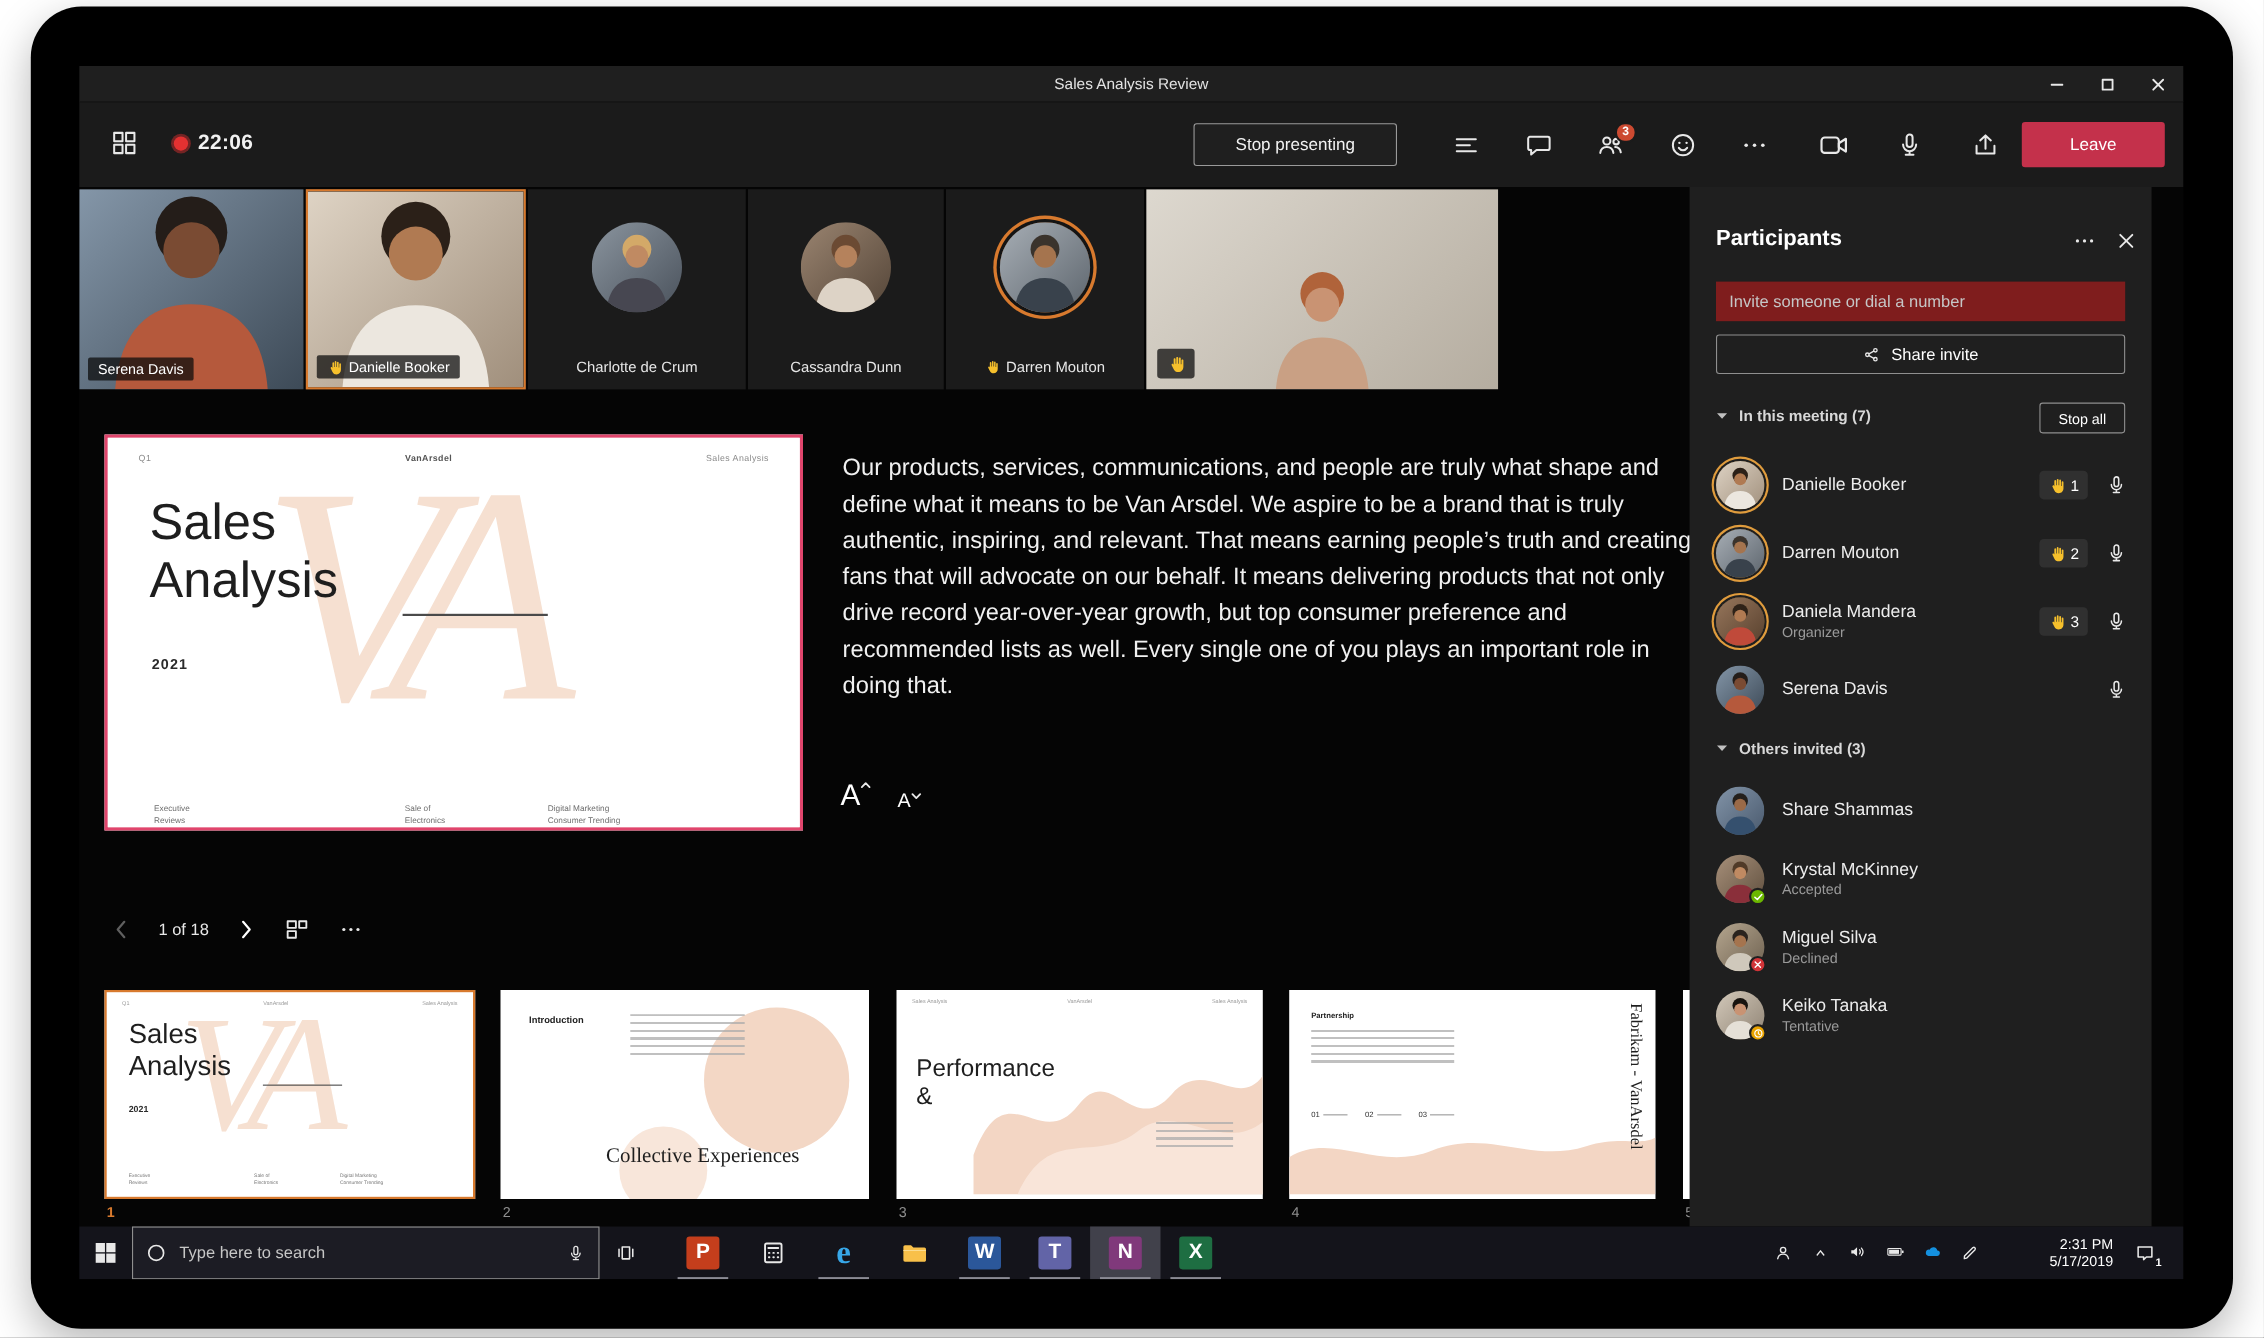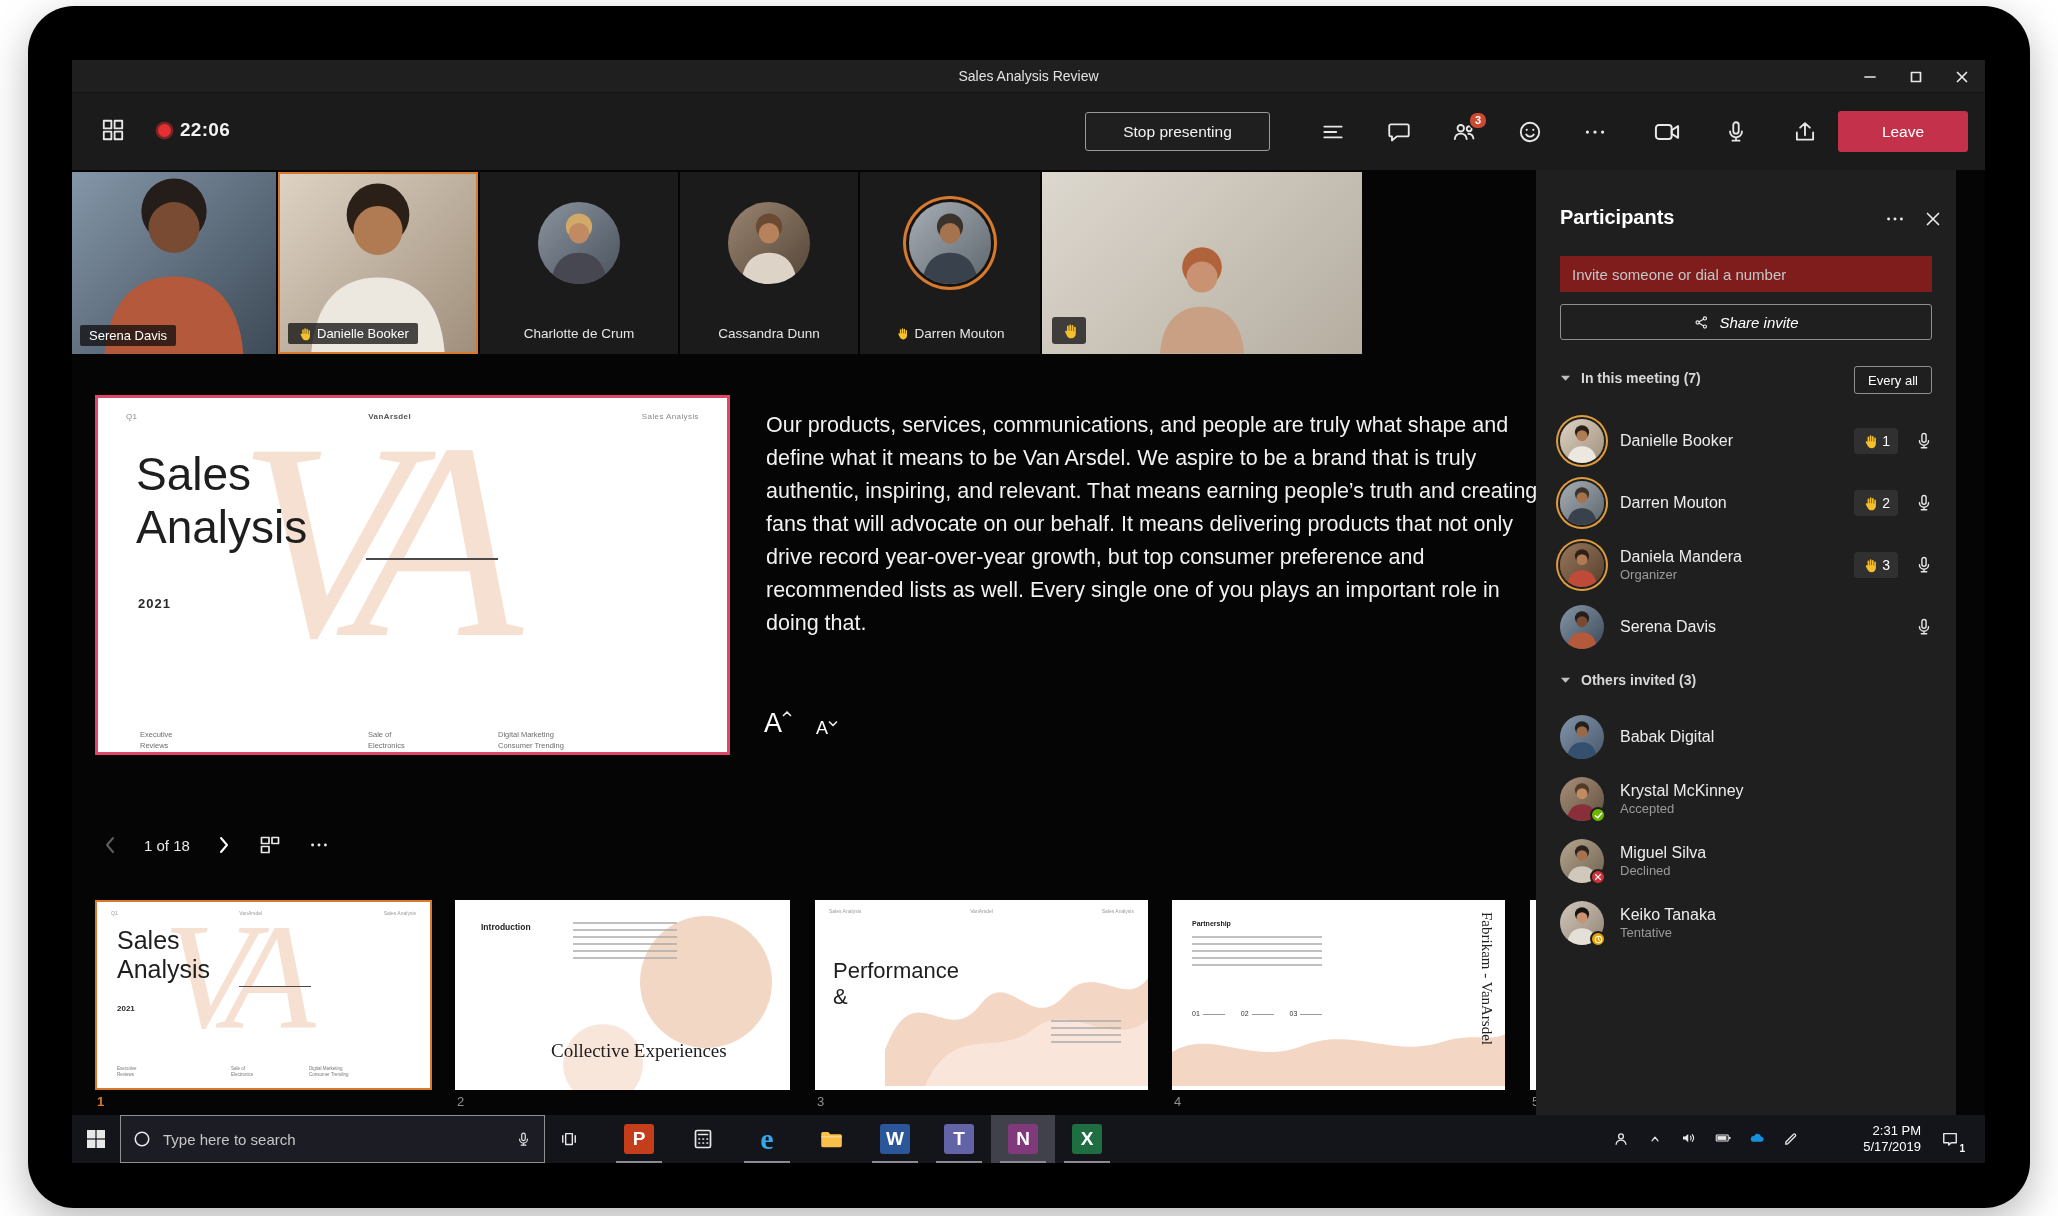--- a/index.html
+++ b/index.html
@@ -86,21 +86,21 @@
   .t4-heading{position:absolute;left:20px;top:20px;font-size:7px;font-weight:700;color:#222;}
   .t4-steps{position:absolute;left:20px;top:110px;display:flex;gap:16px;font-size:7px;color:#333;}
   .t4-steps i{display:inline-block;width:22px;height:1px;background:#999;margin-left:3px;vertical-align:middle;}
   .t4-side{position:absolute;right:10px;top:12px;height:160px;writing-mode:vertical-rl;font-family:"Liberation Serif",serif;font-size:15px;color:#1e1e1e;}
   
   .panel{left:1464px;top:110px;width:420px;height:945px;background:#1f1f1f;}
   .panel-title{position:absolute;left:24px;top:36px;font-size:20px;font-weight:700;color:#fff;}
   .panel-icons{position:absolute;right:14px;top:38px;display:flex;gap:18px;}
   .invite-input{position:absolute;left:24px;top:86px;width:372px;height:36px;background:#7f1d1d;border:none;color:#fff;font-size:15px;padding:0 12px;}
   .invite-input::placeholder{color:#c6c6c6;}
-  .share-btn{position:absolute;left:24px;top:134px;width:372px;height:36px;border:1px solid #8f8f8f;border-radius:3px;color:#fff;font-size:15px;display:flex;align-items:center;justify-content:center;gap:9px;font-style:italic;}
+  .share-btn{position:absolute;left:24px;top:134px;width:372px;height:36px;border:1px solid #8f8f8f;border-radius:3px;color:#fff;font-size:15px;display:flex;align-items:center;justify-content:center;gap:9px;}
   .sect{position:absolute;left:24px;display:flex;align-items:center;gap:10px;font-size:14px;font-weight:600;color:#d8d8d8;}
   .tri{fill:#c0c0c0;}
   .muteall{position:absolute;right:24px;width:78px;height:28px;border:1px solid #8f8f8f;border-radius:3px;color:#fff;font-size:13px;}
   .plist{position:absolute;left:0;width:100%;display:flex;flex-direction:column;}
   .p-row{position:relative;height:62px;display:flex;align-items:center;padding:0 20px 0 24px;}
   .avatar{position:relative;width:44px;height:44px;border-radius:50%;overflow:hidden;flex:none;}
   .avatar.ring{box-shadow:0 0 0 2px #1f1f1f,0 0 0 4px #e09c3d;}
   .p-info{margin-left:16px;flex:1;display:flex;flex-direction:column;gap:1px;min-width:0;}
   .p-name{color:#ededed;font-size:16px;white-space:nowrap;}
   .p-sub{color:#9a9a9a;font-size:13px;}
@@ -495,21 +495,21 @@
           </svg>
       <span>Share invite</span>
     </button>
 
     <div class="sect" style="top:200px">
       <svg class="tri" width="11" height="8" viewBox="0 0 12 8">
             <path d="M1 1.5h10L6 7z"></path>
           </svg>
       <span>In this meeting (7)</span>
     </div>
-    <button class="muteall" style="top:196px">Every all</button>
+    <button class="muteall" style="top:196px">Stop all</button>
 
     <div class="plist" style="top:240px">
       <div class="p-row">
         <div class="avatar ring p-danielle">
               <div class="photo">
                 <svg class="sil" viewBox="0 0 100 100" preserveAspectRatio="xMidYMax slice">
                   <use href="#sym-sil"></use>
                 </svg>
               </div>
             </div>
@@ -604,21 +604,21 @@
     <div class="plist" style="top:536px">
       <div class="p-row">
         <div class="avatar p-babak">
               <div class="photo">
                 <svg class="sil" viewBox="0 0 100 100" preserveAspectRatio="xMidYMax slice">
                   <use href="#sym-sil"></use>
                 </svg>
               </div>
             </div>
         <div class="p-info">
-              <span class="p-name">Babak Digital</span>
+              <span class="p-name">Share Shammas</span>
             </div>
       </div>
       <div class="p-row">
         <div class="avatar p-krystal" style="overflow:visible">
           <div class="photo" style="border-radius:50%;overflow:hidden">
                 <svg class="sil" viewBox="0 0 100 100" preserveAspectRatio="xMidYMax slice">
                   <use href="#sym-sil"></use>
                 </svg>
               </div>
           <span class="status-badge b-accepted">

